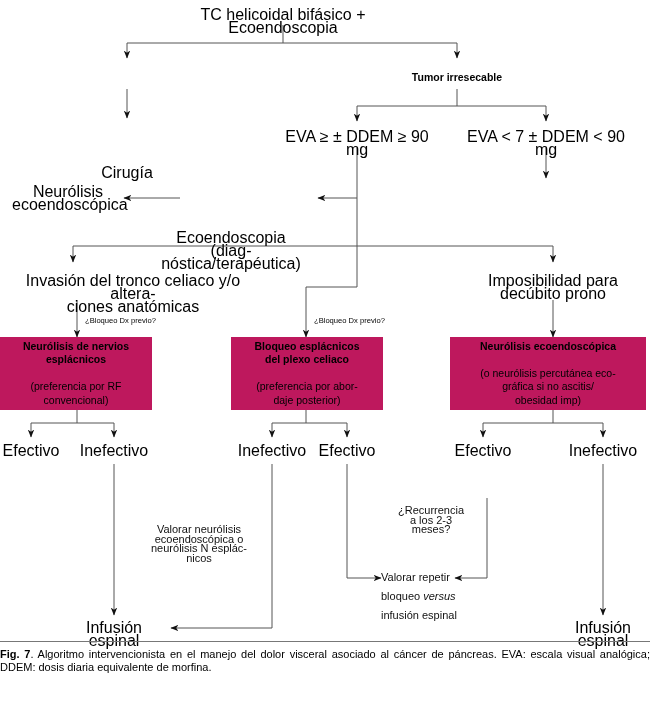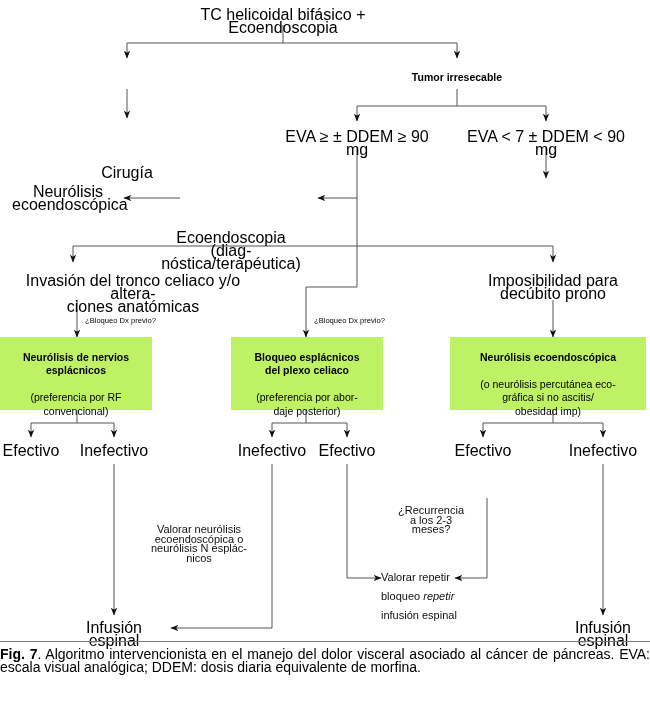--- a/index.html
+++ b/index.html
@@ -8,37 +8,37 @@
     font-family:"Liberation Sans","DejaVu Sans",sans-serif;
     color:#000;
   }
   #stage{position:absolute;left:0;top:0;width:650px;height:702px;}
   .node{
     position:absolute;text-align:center;line-height:13px;
     font-size:16px;white-space:pre-line;
   }
   .bold{font-weight:bold;font-size:10.5px;}
   .gbox{
-    position:absolute;background:#bef264;
-    display:flex;justify-content:center;
+    position:absolute;background:#be185d;
+    display:flex;align-items:center;justify-content:center;
     text-align:center;line-height:13.5px;white-space:pre-line;
     font-size:10.5px;
   }
   .gbox .b{font-weight:bold;}
   .small{
     position:absolute;text-align:center;font-size:11px;
     line-height:9.6px;white-space:pre-line;color:#111;
   }
   .tiny-label{
     position:absolute;font-size:7.6px;line-height:9.6px;white-space:nowrap;
   }
   svg#wires{position:absolute;left:0;top:0;width:650px;height:702px;pointer-events:none;}
   .cap{
     position:absolute;left:0;top:648px;width:650px;
-    font-size:14px;line-height:12.6px;text-align:justify;
+    font-size:11px;line-height:12.6px;text-align:justify;
   }
   .cap b{font-weight:bold;}
   .rule{position:absolute;left:0;top:641px;width:650px;height:1px;background:#777;}
   i{font-style:italic;}
 </style>
 </head>
 <body>
 
 <div id="stage">
 
@@ -174,21 +174,21 @@
 ecoendoscópica o
 neurólisis N esplác-
 nicos</div>
 
   <div class="small" style="left:381px;top:506px;width:100px;">¿Recurrencia
 a los 2-3
 meses?</div>
 
   <div class="small" style="left:381px;top:563px;width:100px;text-align:left;">
     <div>Valorar repetir</div>
-    <div><span>bloqueo </span><i>repetir</i></div>
+    <div><span>bloqueo </span><i>versus</i></div>
     <div>infusión espinal</div>
   </div>
 
   <div class="node" style="left:59px;top:621px;width:110px;">Infusión espinal</div>
 
   <div class="node" style="left:548px;top:621px;width:110px;">Infusión espinal</div>
 
   <div class="rule"></div>
   <div class="cap">
     <b>Fig. 7</b><span>. Algoritmo intervencionista en el manejo del dolor visceral asociado al cáncer de páncreas. EVA: escala visual analógica; DDEM: dosis diaria equivalente de morfina.</span>

